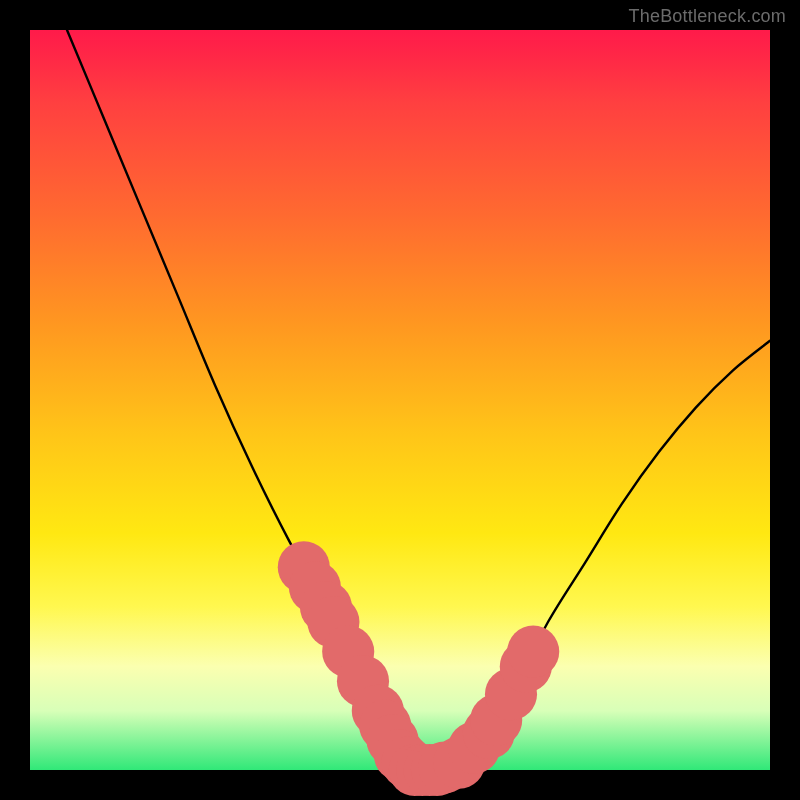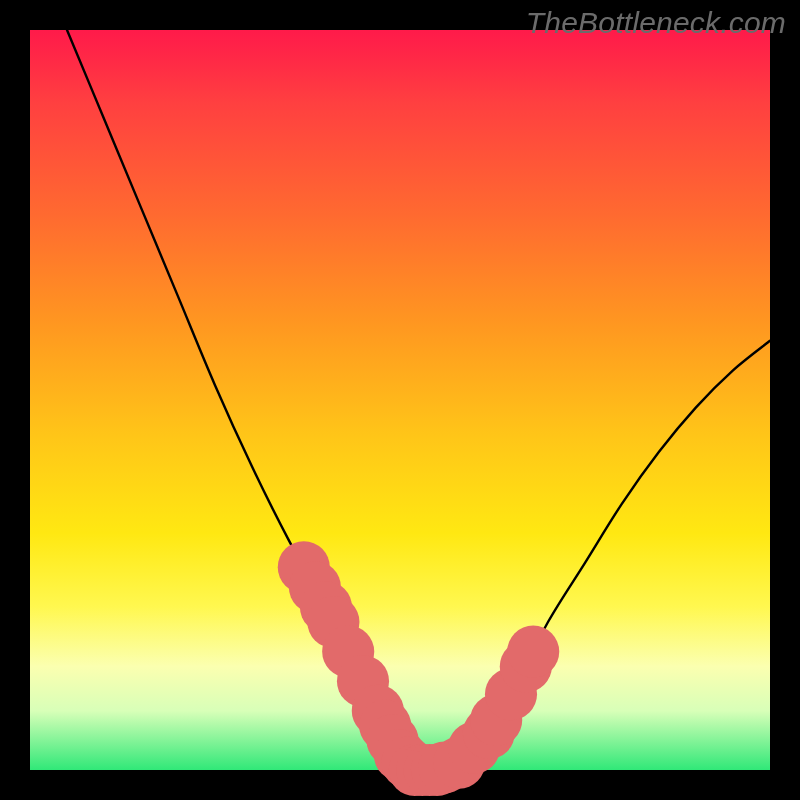--- a/index.html
+++ b/index.html
@@ -28,24 +28,23 @@
       #fbffb0 86%,
       #d8ffb8 92%,
       #30e878 100%
     );
   }
   .watermark {
     position: absolute;
     top: 6px;
     right: 14px;
     color: #6b6b6b;
-    font-size: 30px;
+    font-size: 18px;
     letter-spacing: 0.2px;
     user-select: none;
-    font-style: italic;
   }
   svg.curve {
     position: absolute;
     left: 0;
     top: 0;
     width: 740px;
     height: 740px;
     overflow: visible;
   }
 </style>

